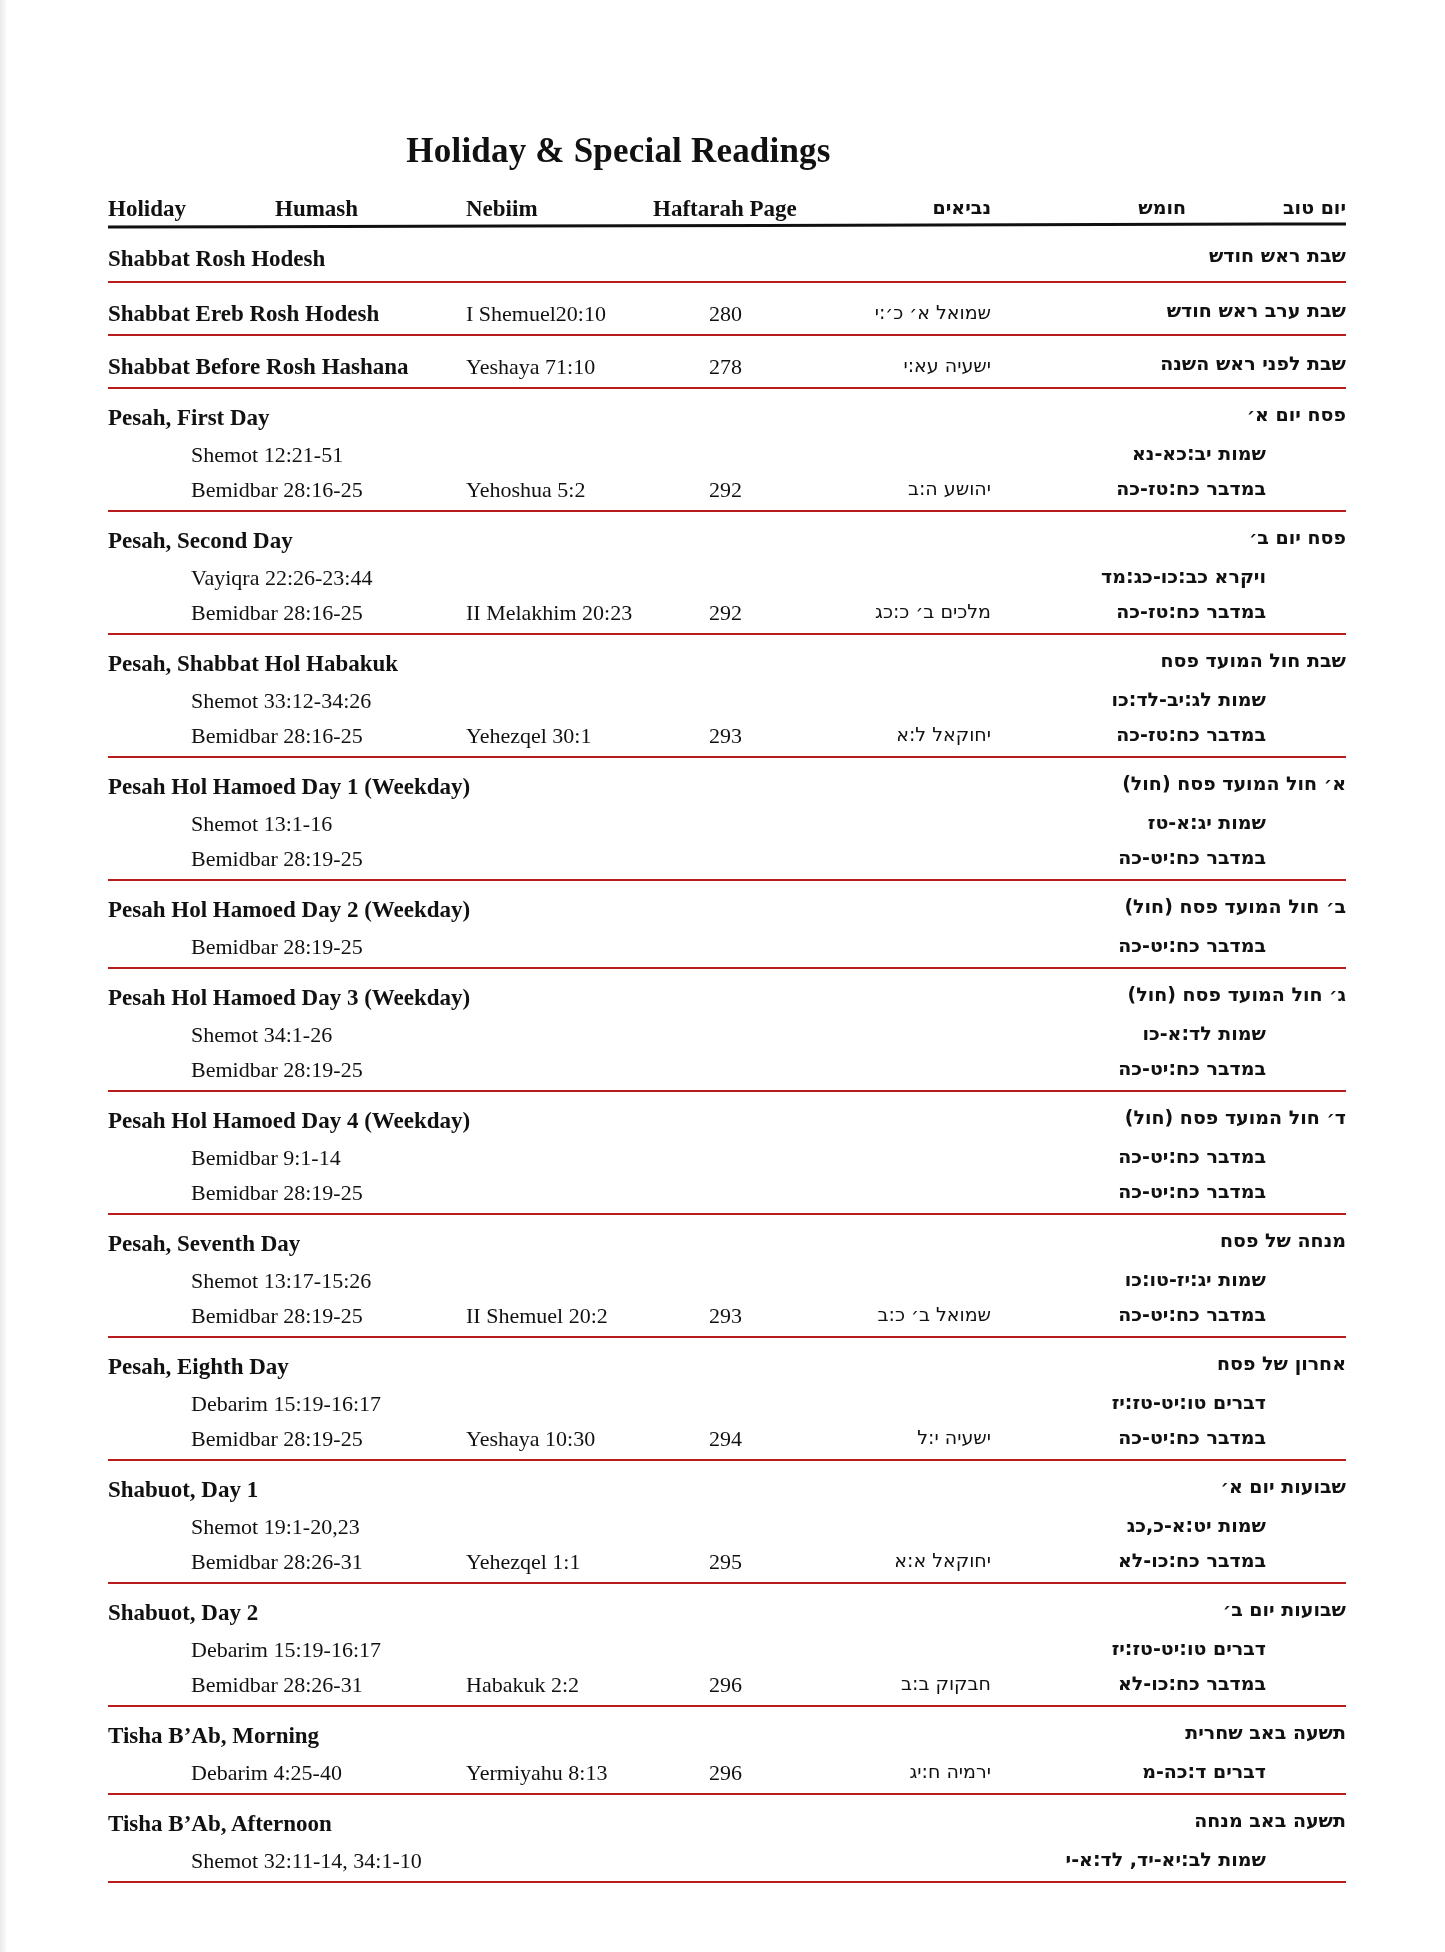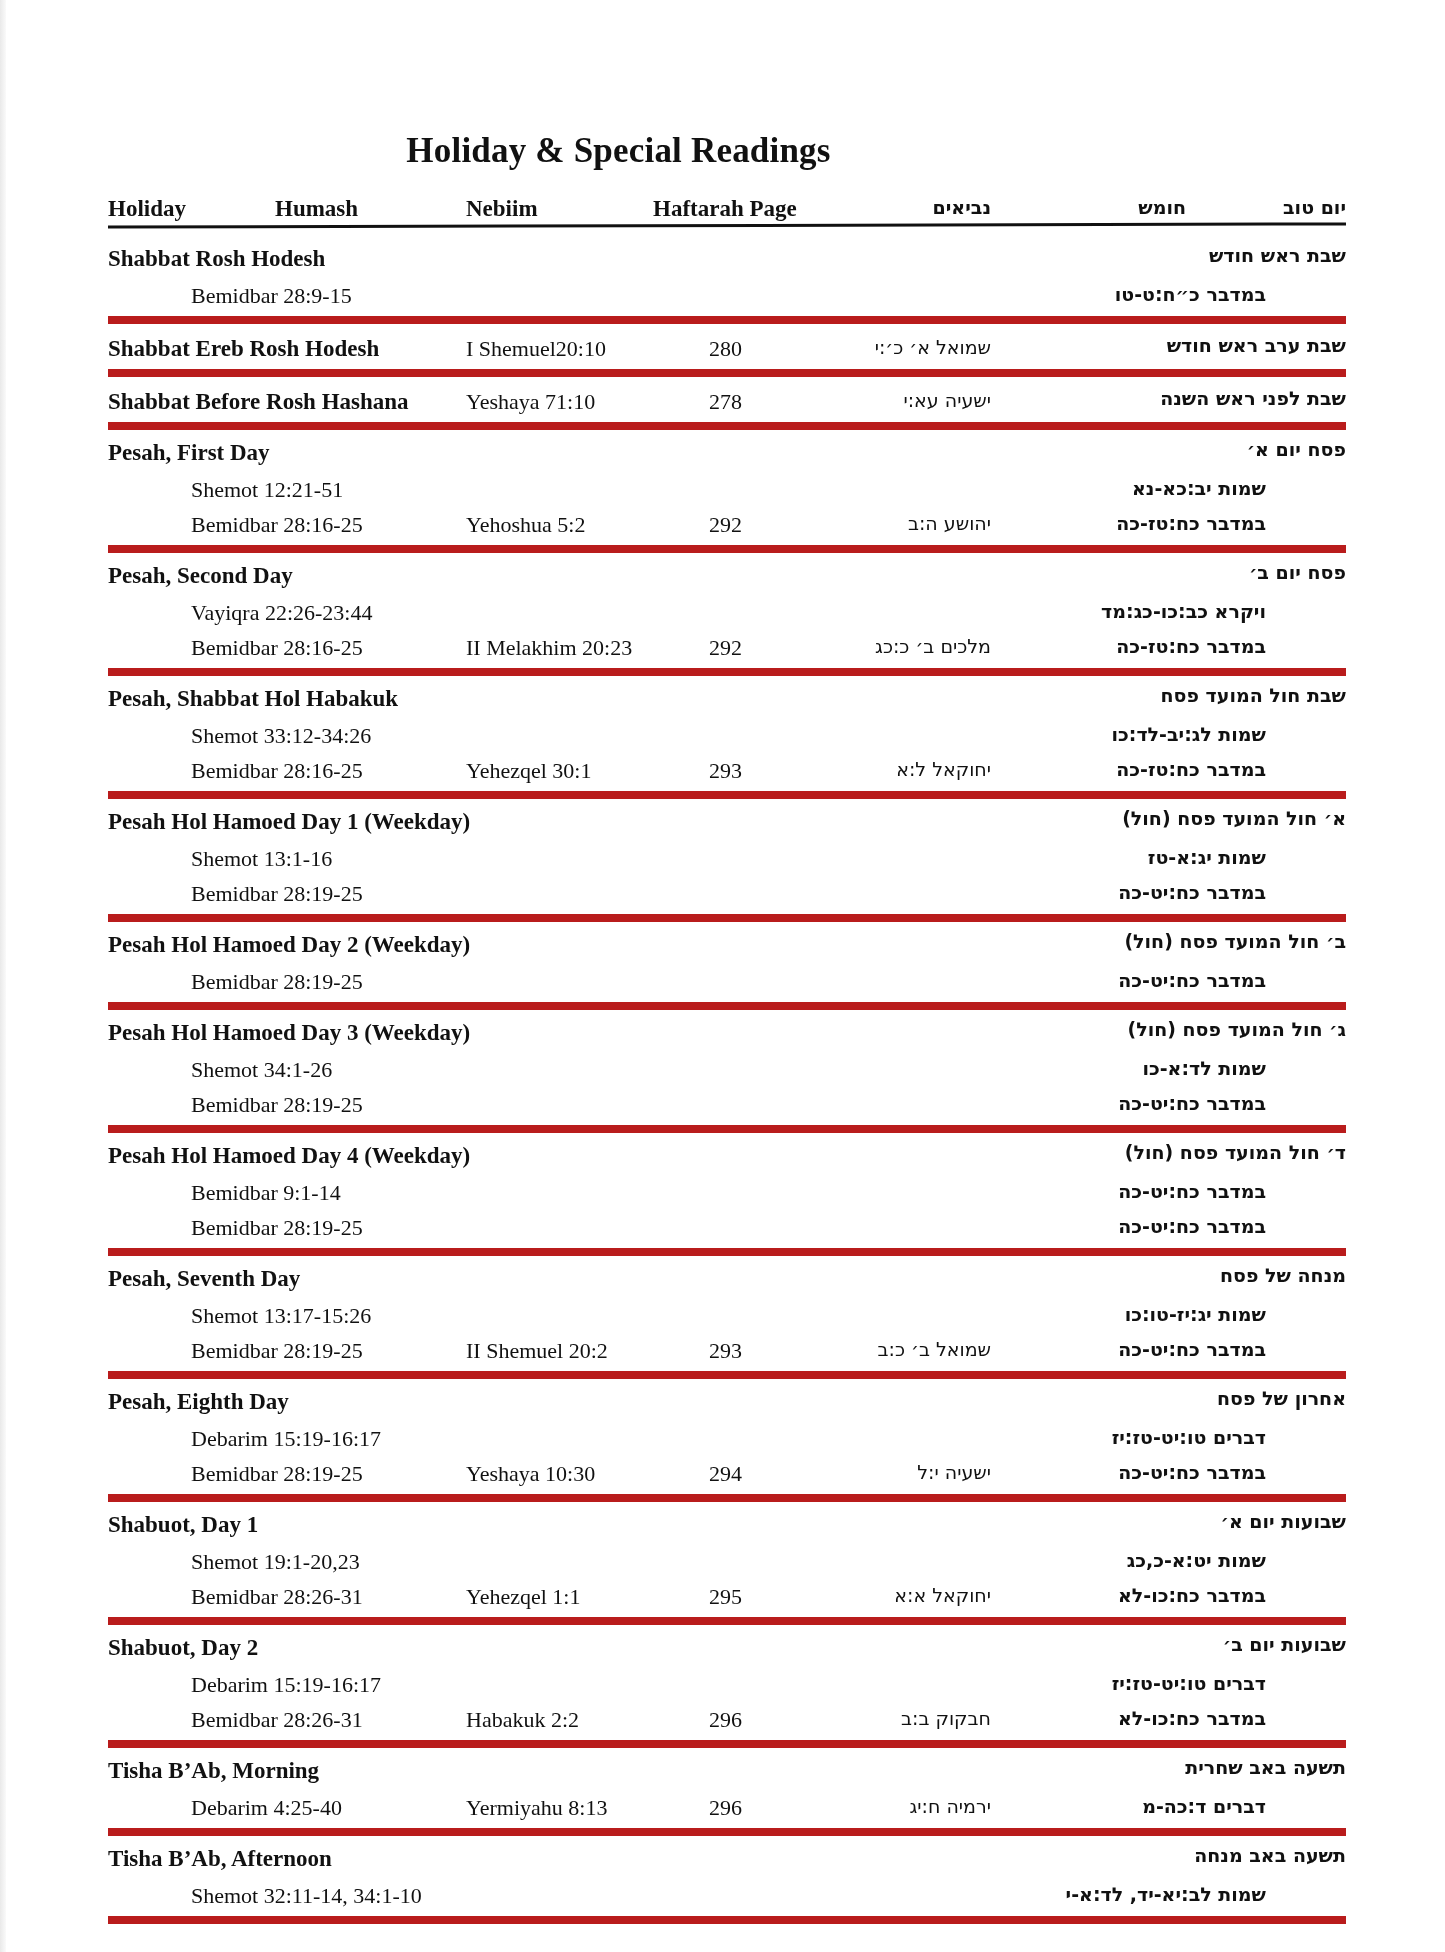--- a/index.html
+++ b/index.html
@@ -31,23 +31,23 @@
     }
     .header-rule {
       position: absolute; left: 108px; top: 224px; width: 1238px; height: 3px;
       background: #111; transform: rotate(-0.15deg);
     }
     .table {
       position: absolute; left: 108px; top: 242px; width: 1238px;
     }
     .section {
       position: relative;
-      border-bottom: 8px solid #b91c1c;
+      border-bottom: 2px solid #b91c1c;
       padding-bottom: 4px;
-      margin-bottom: 6px;
+      margin-bottom: 12px;
     }
     .row {
       position: relative; height: 35px;
     }
     .en-title {
       position: absolute; left: 0; top: 4px; font-size: 23px; font-weight: bold;
       white-space: nowrap;
     }
     .en-humash {
       position: absolute; left: 83px; top: 6px; font-size: 22px; white-space: nowrap;
@@ -90,24 +90,20 @@
   <span class="h heb" style="right:0">יום טוב</span>
 </div>
 <div class="header-rule"></div>
 
 <div class="table" id="table">
     <div class="section">
       <div class="row">
         <span class="en-title">Shabbat Rosh Hodesh</span>
         <span class="he-title">שבת ראש חודש</span>
       </div>
-      <div class="row">
-        <span class="en-humash">Bemidbar 28:9-15</span>
-        <span class="he-humash">במדבר כ״ח:ט-טו</span>
-      </div>
     </div>
     <div class="section single">
       <div class="row">
         <span class="en-title">Shabbat Ereb Rosh Hodesh</span>
         <span class="he-title">שבת ערב ראש חודש</span>
         <span class="en-nebiim">I Shemuel20:10</span>
         <span class="en-page">280</span>
         <span class="he-nebiim">שמואל א׳ כ׳:י</span>
       </div>
     </div>

